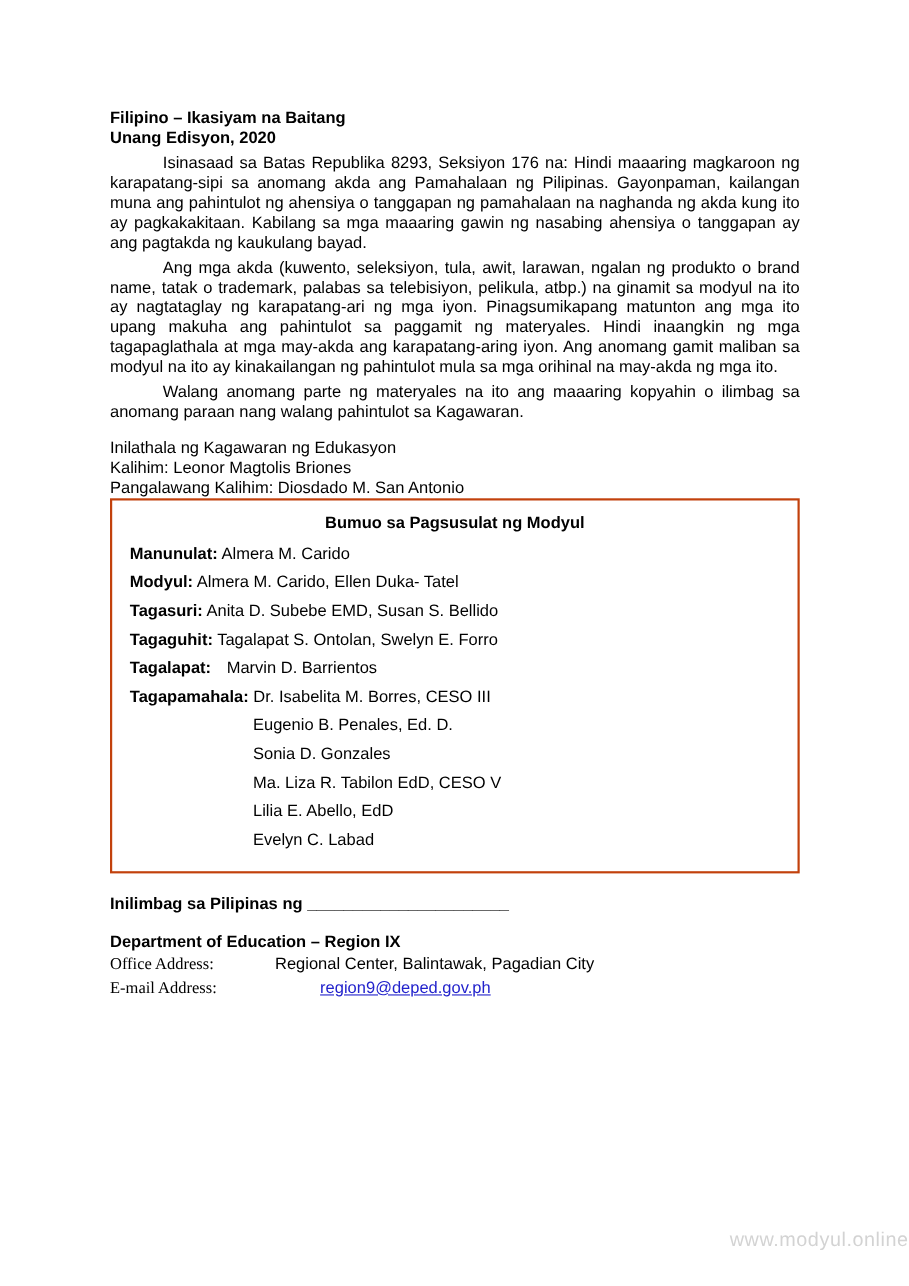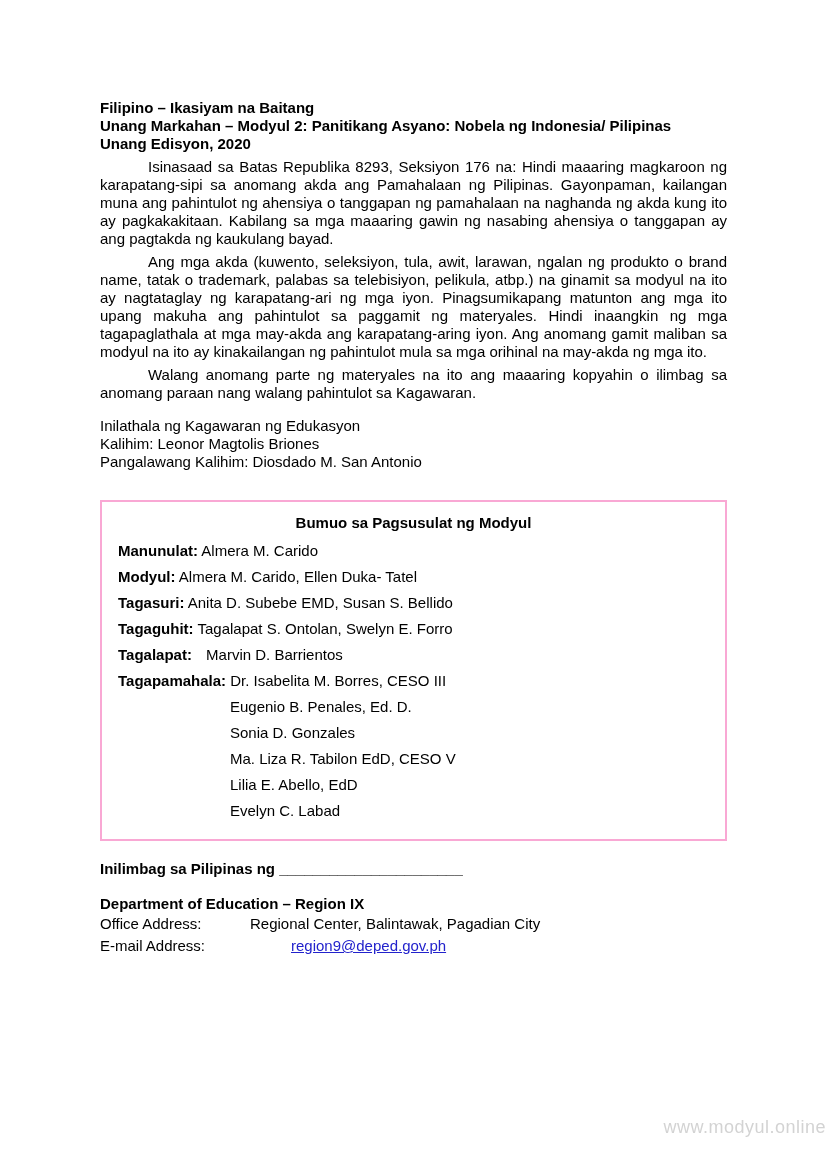--- a/index.html
+++ b/index.html
@@ -27,23 +27,22 @@
   }
   .header-block { font-weight: bold; }
   .header-block div { white-space: nowrap; }
   .body-para {
     margin-top: 5px;
     text-indent: 48px;
     text-align: justify;
   }
   .publisher-block { margin-top: 15px; }
   .credits-box {
-    margin-top: 29px;
     width: 627px;
-    border: 2px solid #f9a8d4;
+    border: 2px solid #c2410c;
     padding: 13px 16px 10px 16px;
   }
   .box-title {
     text-align: center;
     font-weight: bold;
     line-height: 15px;
     margin-bottom: 13px;
   }
   .box-row {
     line-height: 15px;
@@ -58,20 +57,21 @@
     font-weight: bold;
     white-space: nowrap;
   }
   .footer-block { margin-top: 16px; line-height: 20px; }
   .dept-name { font-weight: bold; }
   .addr-row { display: flex; }
   .addr-row.email-row { margin-top: 2px; gap: 41px; }
   .addr-label {
     width: 150px;
     flex: 0 0 150px;
+    font-family: Liberation Serif, serif;
   }
   .email-link {
     color: var(--link-color, #2222cc);
     text-decoration: underline;
     cursor: pointer;
   }
   .watermark {
     position: absolute;
     left: 0; right: 0;
     top: 1117px;
@@ -83,21 +83,20 @@
   }
 </style>
 </head>
 <body>
 
 <div class="page">
   <div class="content">
 
     <div class="header-block">
       <div>Filipino – Ikasiyam na Baitang</div>
-      <div>Unang Markahan – Modyul 2: Panitikang Asyano: Nobela ng Indonesia/ Pilipinas</div>
       <div>Unang Edisyon, 2020</div>
     </div>
 
     <p class="body-para">Isinasaad sa Batas Republika 8293, Seksiyon 176 na: Hindi maaaring magkaroon ng karapatang-sipi sa anomang akda ang Pamahalaan ng Pilipinas. Gayonpaman, kailangan muna ang pahintulot ng ahensiya o tanggapan ng pamahalaan na naghanda ng akda kung ito ay pagkakakitaan. Kabilang sa mga maaaring gawin ng nasabing ahensiya o tanggapan ay ang pagtakda ng kaukulang bayad.</p>
     <p class="body-para">Ang mga akda (kuwento, seleksiyon, tula, awit, larawan, ngalan ng produkto o brand name, tatak o trademark, palabas sa telebisiyon, pelikula, atbp.) na ginamit sa modyul na ito ay nagtataglay ng karapatang-ari ng mga iyon. Pinagsumikapang matunton ang mga ito upang makuha ang pahintulot sa paggamit ng materyales. Hindi inaangkin ng mga tagapaglathala at mga may-akda ang karapatang-aring iyon. Ang anomang gamit maliban sa modyul na ito ay kinakailangan ng pahintulot mula sa mga orihinal na may-akda ng mga ito.</p>
     <p class="body-para">Walang anomang parte ng materyales na ito ang maaaring kopyahin o ilimbag sa anomang paraan nang walang pahintulot sa Kagawaran.</p>
 
     <div class="publisher-block">
       <div>Inilathala ng Kagawaran ng Edukasyon</div>
       <div>Kalihim: Leonor Magtolis Briones</div>

